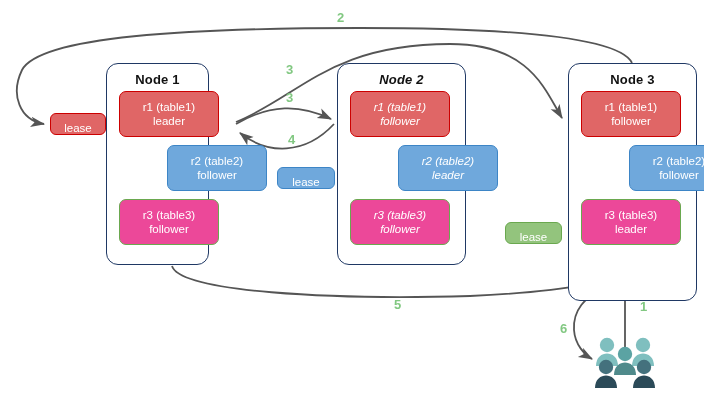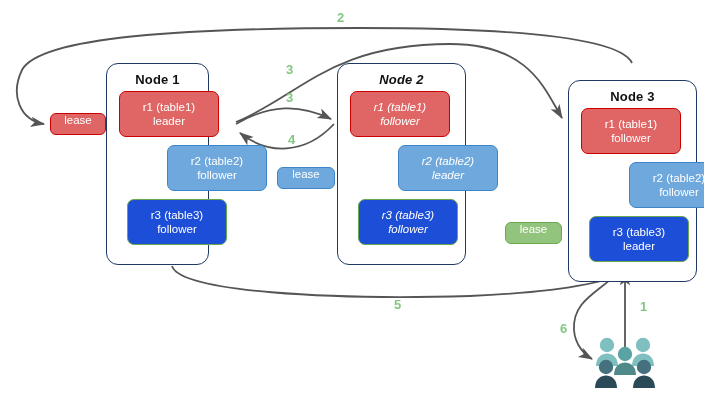--- a/index.html
+++ b/index.html
@@ -61,31 +61,30 @@
   .rep-red {
     background: #e06666;
     border: 1.6px solid #cc0000;
   }
   .rep-blue {
     background: #6fa8dc;
     border: 1.6px solid #3d85c6;
     margin-left: 48px;
   }
   .rep-green {
-    background: #1d4ed8;
+    background: #ec4899;
     border: 1.6px solid #6aa84f;
-    margin-left: 8px;
   }
   .lease {
     position: absolute;
     height: 22px;
     border-radius: 6px;
     box-sizing: border-box;
     display: flex;
-    align-items: flex-start;
+    align-items: flex-end;
     justify-content: center;
     color: #ffffff;
     font-size: 11.5px;
   }
   .lease-red {
     background: #e06666;
     border: 1.6px solid #cc0000;
   }
   .lease-blue {
     background: #6fa8dc;
@@ -159,21 +158,21 @@
     <div class="replica rep-blue" style="top:81px;">
       <span class="l1">r2 (table2)</span>
       <span class="l2">leader</span>
     </div>
     <div class="replica rep-green" style="top:135px;">
       <span class="l1">r3 (table3)</span>
       <span class="l2">follower</span>
     </div>
   </div>
 
-  <div class="node-box" style="left:568px; top:80px; width:129px; height:202px;">
+  <div class="node-box" style="left:568px; top:63px; width:129px; height:238px;">
     <div class="node-title">Node 3</div>
     <div class="replica rep-red" style="top:27px;">
       <span class="l1">r1 (table1)</span>
       <span class="l2">follower</span>
     </div>
     <div class="replica rep-blue" style="top:81px;">
       <span class="l1">r2 (table2)</span>
       <span class="l2">follower</span>
     </div>
     <div class="replica rep-green" style="top:135px;">

